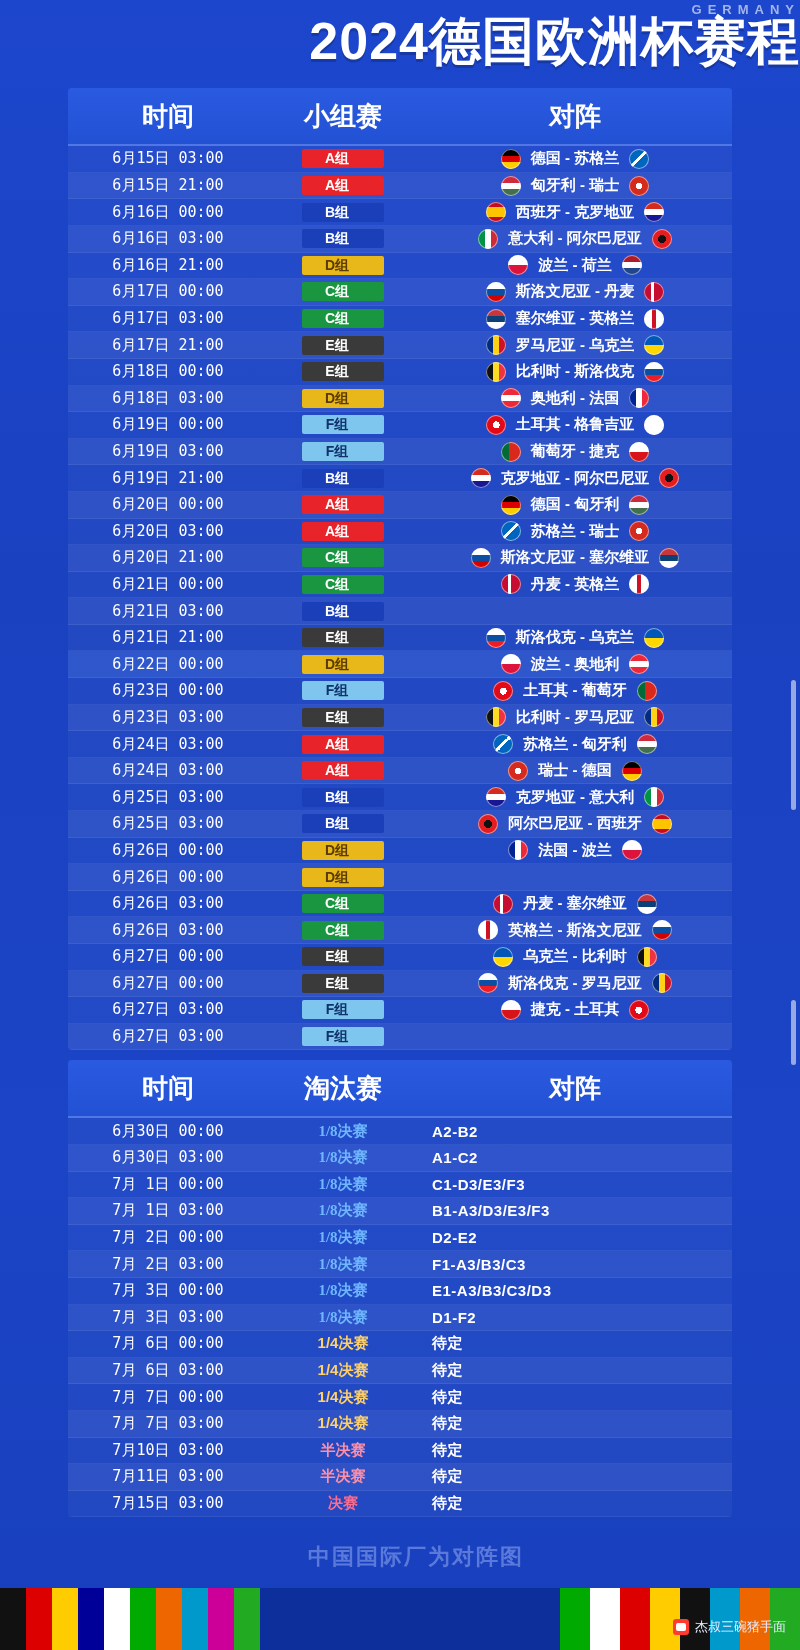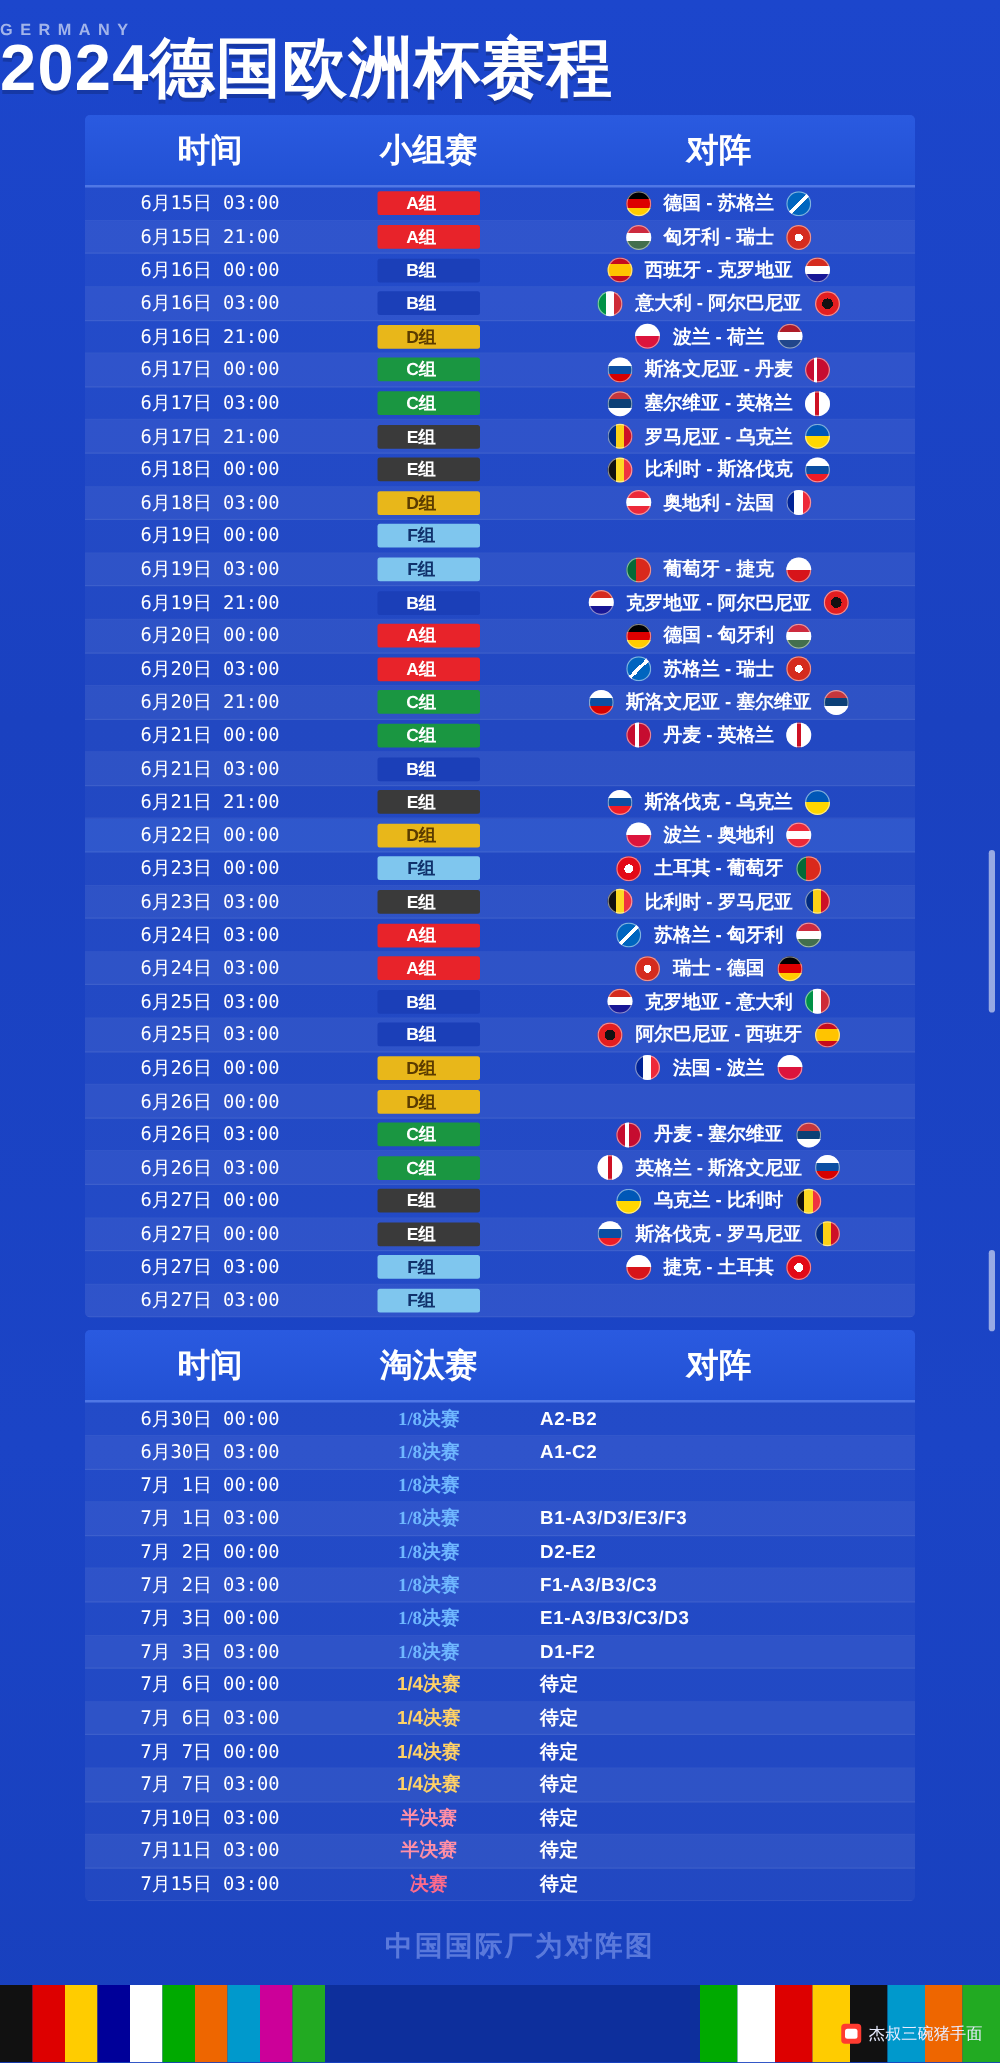--- a/index.html
+++ b/index.html
@@ -14,37 +14,37 @@
   .page {
     width: 800px; height: 1650px;
     position: relative;
     background:
       linear-gradient(180deg, #1c46cc 0%, #1a41c0 35%, #1b44c6 70%, #1840bd 100%);
     overflow: hidden;
   }
   
   .hdr {
     position: relative;
-    text-align: left;
-    padding-top: 16px;
+    text-align: right;
+    padding-top: 2px;
   }
   .hdr .sub {
     font-size: 13px; letter-spacing: 6px; color: #cfd9f5;
     font-weight: bold; opacity: .75;
     margin-bottom: -4px;
   }
   .hdr .title {
     font-size: 52px; font-weight: bold; color: #ffffff;
     letter-spacing: 1px;
     text-shadow: 0 3px 0 rgba(0,0,0,.18);
     line-height: 1.1;
   }
   
   .tbl {
-    margin: 8px 68px 0 68px;
+    margin: 18px 68px 0 68px;
     background: rgba(255,255,255,0.04);
     border-radius: 4px;
     overflow: hidden;
   }
   .thead {
     display: flex; align-items: center;
     background: linear-gradient(180deg,#2a5ae0 0%, #2251d4 100%);
     height: 58px;
     border-bottom: 2px solid rgba(255,255,255,.18);
   }
@@ -268,20 +268,25 @@
             <span class="flag" style="background: linear-gradient(rgb(237, 41, 57) 0px, rgb(237, 41, 57) 33%, rgb(255, 255, 255) 33%, rgb(255, 255, 255) 66%, rgb(237, 41, 57) 66%);"></span>
             <span class="teams">奥地利 - 法国</span>
             <span class="flag" style="background: linear-gradient(90deg, rgb(0, 35, 149) 0px, rgb(0, 35, 149) 33%, rgb(255, 255, 255) 33%, rgb(255, 255, 255) 66%, rgb(237, 41, 57) 66%);"></span>
           </div>
         </div>
         <div class="row">
           <div class="time">6月19日 00:00</div>
           <div class="grpwrap">
             <span class="grp" style="background: rgb(127, 198, 238); color: rgb(16, 49, 107);">F组</span>
           </div>
+          <div class="vs">
+            <span class="flag" style="background: radial-gradient(circle, rgb(255, 255, 255) 0px, rgb(255, 255, 255) 25%, rgb(227, 10, 23) 25%);"></span>
+            <span class="teams">土耳其 - 格鲁吉亚</span>
+            <span class="flag" style="background: linear-gradient(0deg, rgb(255, 255, 255) 0px, rgb(255, 255, 255) 100%);"></span>
+          </div>
         </div>
         <div class="row alt">
           <div class="time">6月19日 03:00</div>
           <div class="grpwrap">
             <span class="grp" style="background: rgb(127, 198, 238); color: rgb(16, 49, 107);">F组</span>
           </div>
           <div class="vs">
             <span class="flag" style="background: linear-gradient(90deg, rgb(4, 106, 56) 0px, rgb(4, 106, 56) 40%, rgb(218, 41, 28) 40%);"></span>
             <span class="teams">葡萄牙 - 捷克</span>
             <span class="flag" style="background: linear-gradient(rgb(255, 255, 255) 0px, rgb(255, 255, 255) 50%, rgb(215, 20, 26) 50%);"></span>
@@ -530,20 +535,21 @@
           <div class="koteams">A2-B2</div>
         </div>
         <div class="row alt">
           <div class="time">6月30日 03:00</div>
           <div class="ko r16">1/8决赛</div>
           <div class="koteams">A1-C2</div>
         </div>
         <div class="row">
           <div class="time">7月 1日 00:00</div>
           <div class="ko r16">1/8决赛</div>
+          <div class="koteams">C1-D3/E3/F3</div>
         </div>
         <div class="row alt">
           <div class="time">7月 1日 03:00</div>
           <div class="ko r16">1/8决赛</div>
           <div class="koteams">B1-A3/D3/E3/F3</div>
         </div>
         <div class="row">
           <div class="time">7月 2日 00:00</div>
           <div class="ko r16">1/8决赛</div>
           <div class="koteams">D2-E2</div>

